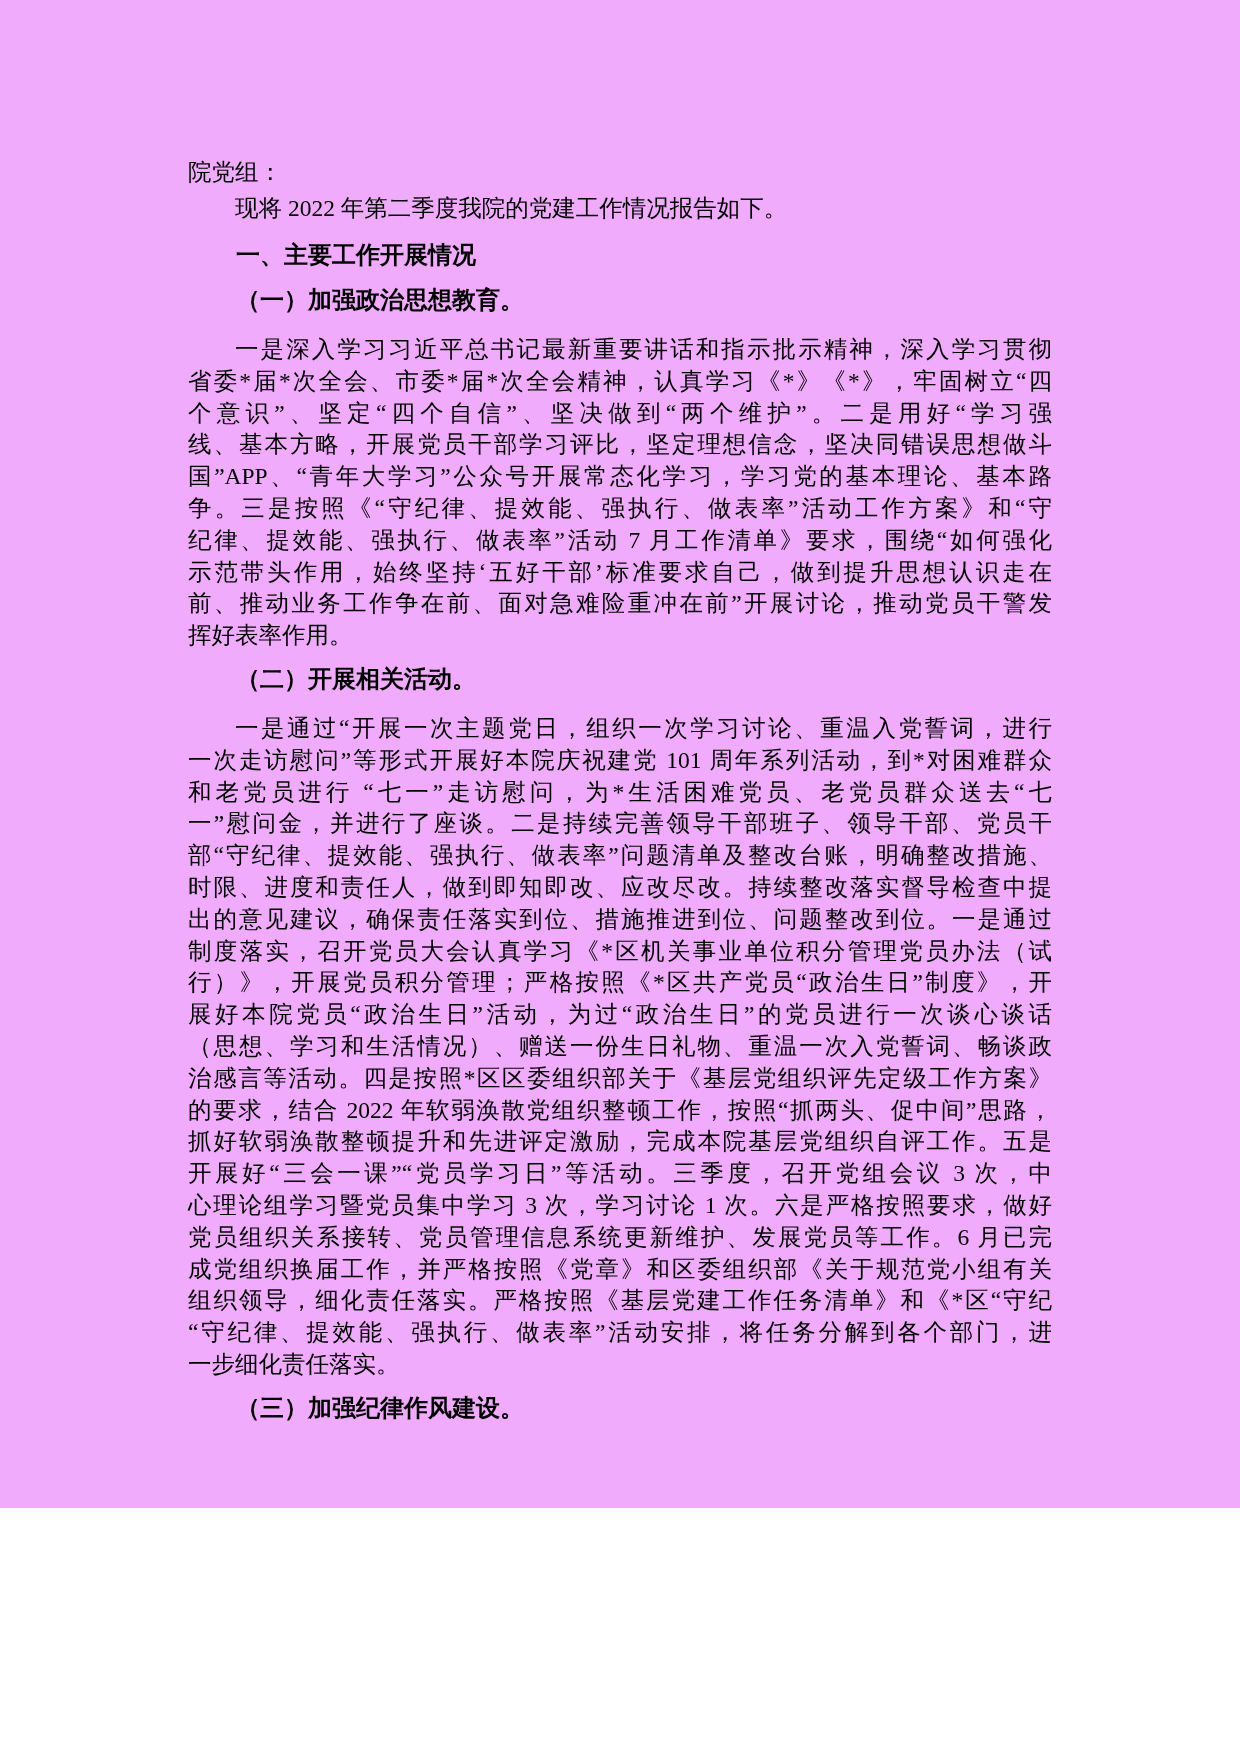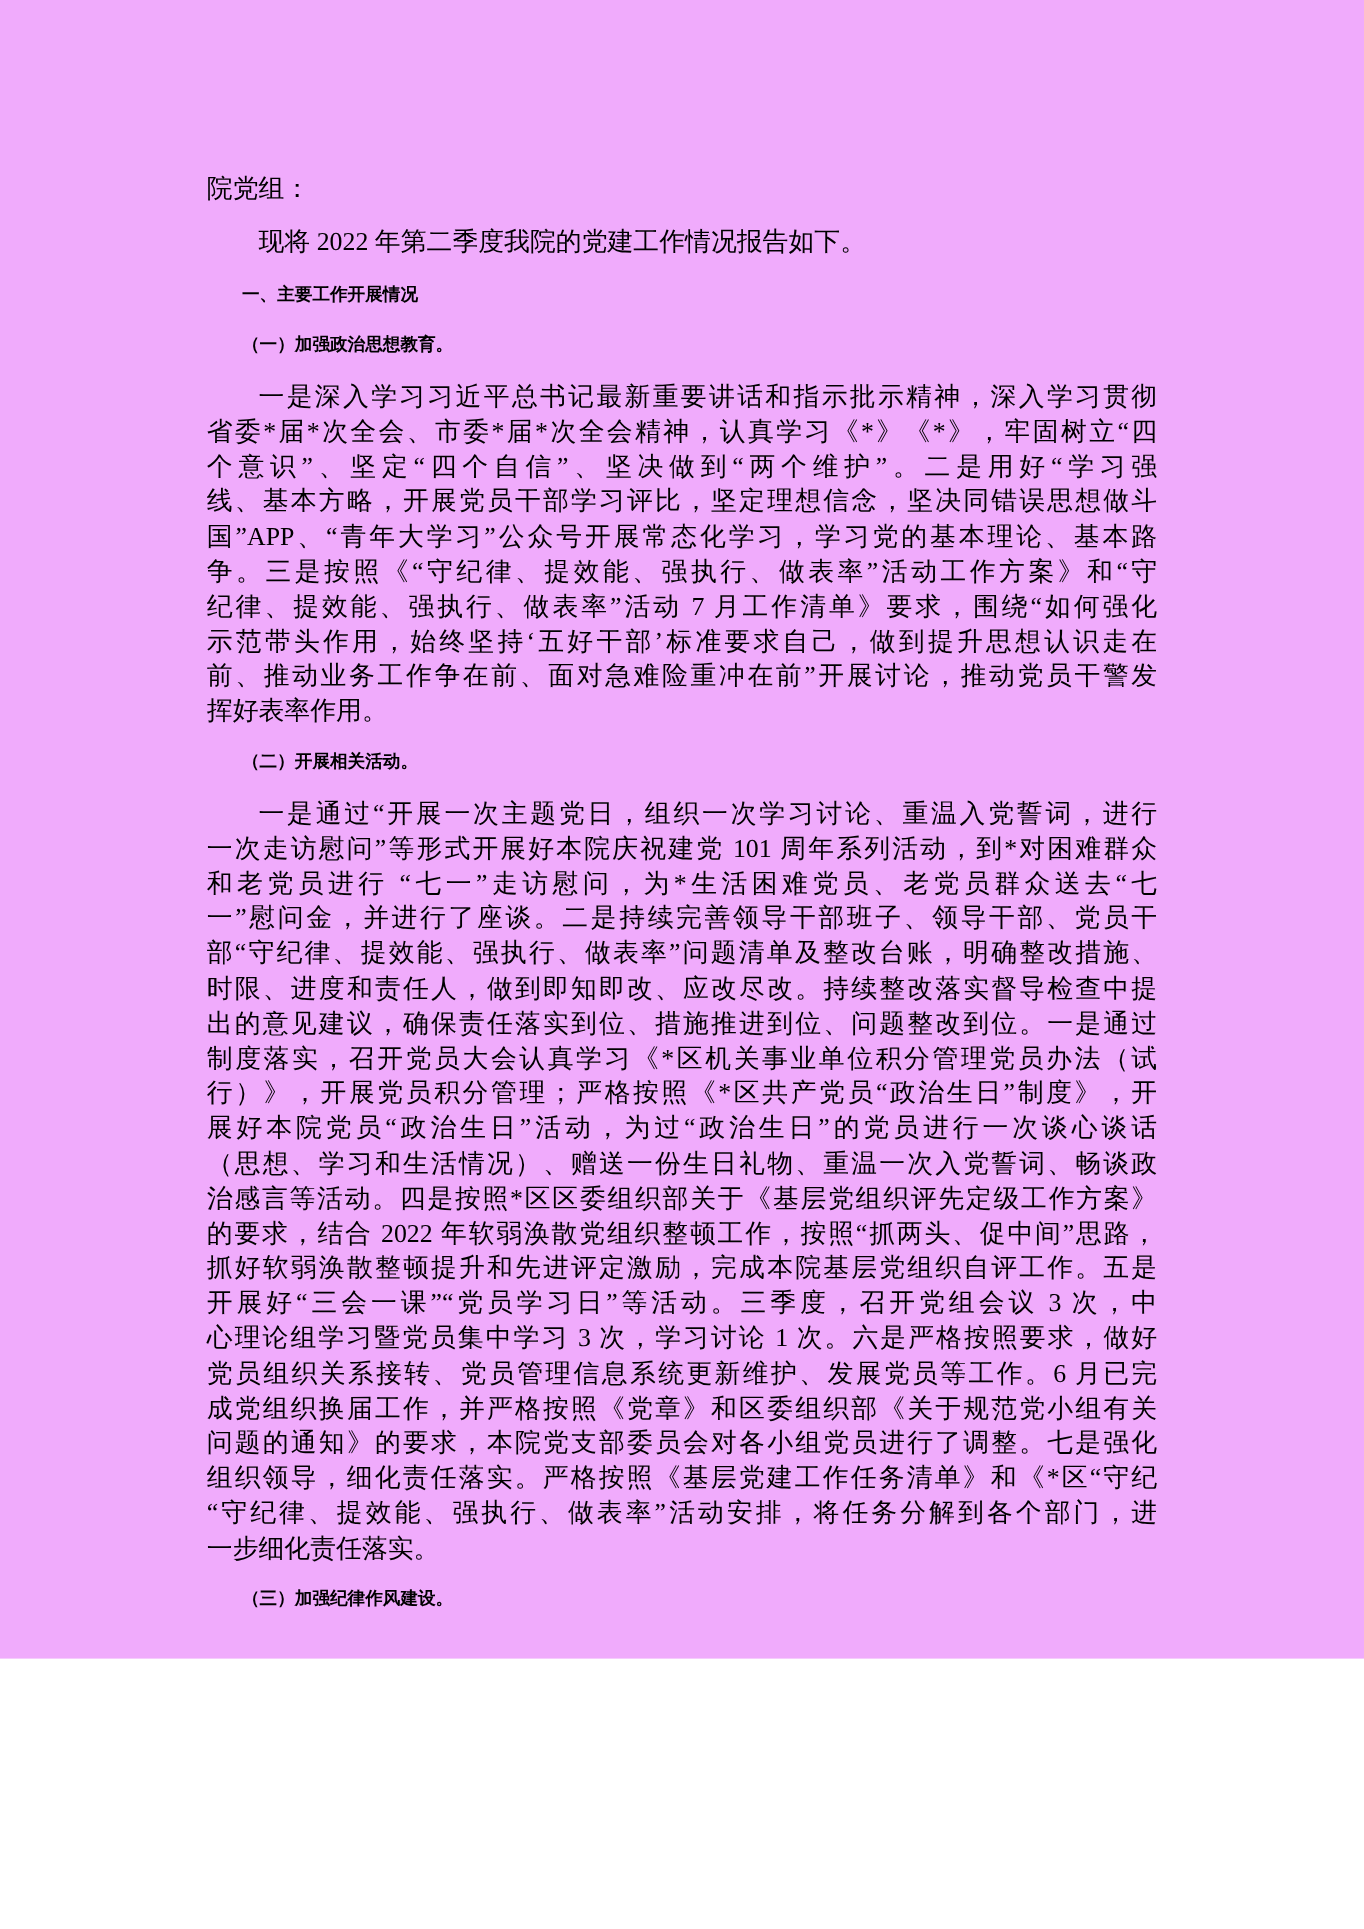--- a/index.html
+++ b/index.html
@@ -17,29 +17,29 @@
     padding: 156px 188px 0 188px;
     font-family: "Liberation Serif", "DejaVu Serif", serif;
     font-size: 23.5px;
     overflow: hidden;
   }
   .salutation {
     line-height: 32px;
     text-align: left;
   }
   .intro {
-    margin-top: 16px;
+    margin-top: 4px;
     line-height: 32px;
     text-indent: 2em;
     text-align: left;
   }
   .h1, .h2 {
-    font-family: Liberation Serif, serif;
+    font-family: Liberation Mono, monospace;
     font-weight: bold;
-    font-size: 16px;
+    font-size: 24px;
     line-height: 33px;
     text-indent: 2em;
     text-align: left;
   }
   .h1 { margin-top: 16px; }
   .h2 { margin-top: 12px; }
   .para { margin-top: 16px; }
   .line {
     line-height: 31.8px;
     text-align: justify;
@@ -82,20 +82,19 @@
         <div class="line">行）》，开展党员积分管理；严格按照《*区共产党员“政治生日”制度》，开</div>
         <div class="line">展好本院党员“政治生日”活动，为过“政治生日”的党员进行一次谈心谈话</div>
         <div class="line">（思想、学习和生活情况）、赠送一份生日礼物、重温一次入党誓词、畅谈政</div>
         <div class="line">治感言等活动。四是按照*区区委组织部关于《基层党组织评先定级工作方案》</div>
         <div class="line">的要求，结合 2022 年软弱涣散党组织整顿工作，按照“抓两头、促中间”思路，</div>
         <div class="line">抓好软弱涣散整顿提升和先进评定激励，完成本院基层党组织自评工作。五是</div>
         <div class="line">开展好“三会一课”“党员学习日”等活动。三季度，召开党组会议 3 次，中</div>
         <div class="line">心理论组学习暨党员集中学习 3 次，学习讨论 1 次。六是严格按照要求，做好</div>
         <div class="line">党员组织关系接转、党员管理信息系统更新维护、发展党员等工作。6 月已完</div>
         <div class="line">成党组织换届工作，并严格按照《党章》和区委组织部《关于规范党小组有关</div>
-        <div class="line">问题的通知》的要求，本院党支部委员会对各小组党员进行了调整。七是强化</div>
         <div class="line">组织领导，细化责任落实。严格按照《基层党建工作任务清单》和《*区“守纪</div>
         <div class="line">“守纪律、提效能、强执行、做表率”活动安排，将任务分解到各个部门，进</div>
         <div class="line last">一步细化责任落实。</div>
       </div>
       <div class="h2">（三）加强纪律作风建设。</div>
     </div>
 </div>
 
 </body></html>

